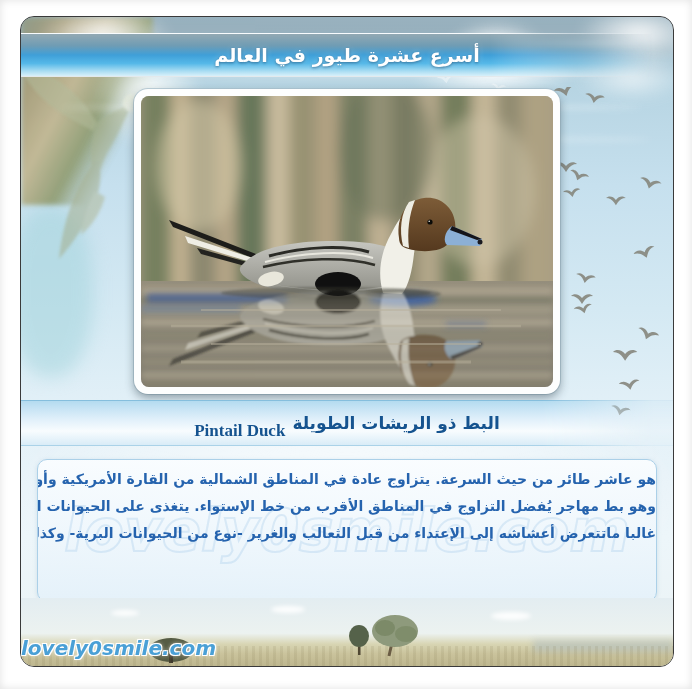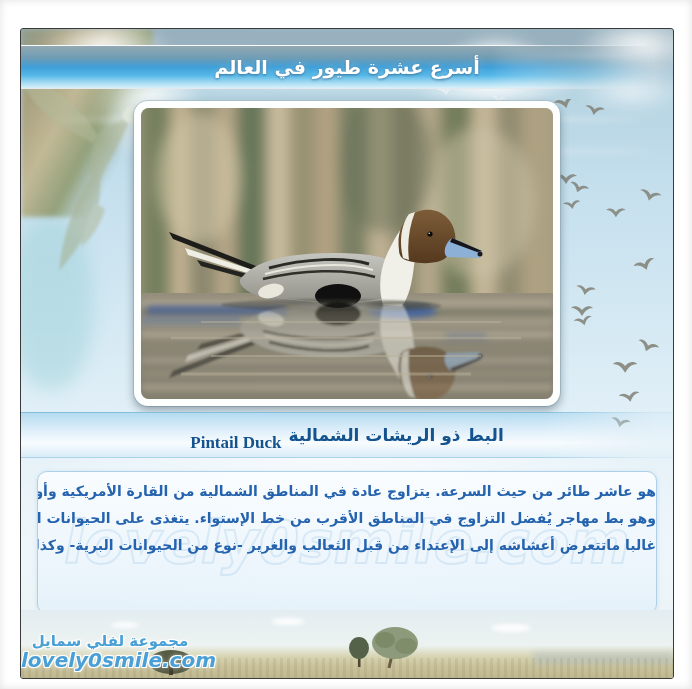--- a/index.html
+++ b/index.html
@@ -1,20 +1,20 @@
 <!DOCTYPE html>
 <html style="--title_text: #ffffff; --accent_blue: #45a8e0; --caption_text: #15538f; --body_text: #2563ae; --sig_blue: #4aa0d6;"><head>
 <meta charset="utf-8">
 <style>
   html,body{margin:0;padding:0;background:#ffffff;}
   body{width:692px;height:689px;font-family:"DejaVu Sans","Liberation Sans",sans-serif;}
   .stage{position:relative;width:692px;height:689px;background:#ffffff;overflow:hidden;
          box-shadow:inset 0 0 8px rgba(0,0,0,.12);}
-  .scene{position:absolute;left:20px;top:28px;width:652px;height:649px;
-         border:1px solid #3a3a3a;border-radius:3px;overflow:hidden;
+  .scene{position:absolute;left:20px;top:16px;width:652px;height:649px;
+         border:1px solid #3a3a3a;border-radius:14px;overflow:hidden;
          background:linear-gradient(180deg,#9db7c5 0%,#b6d4e2 10%,#c6e0ee 26%,#d4e9f3 45%,#e4f1f8 62%,#edf6fa 80%,#eaf2f4 100%);}
   .tint-top{position:absolute;left:0;top:0;width:652px;height:36px;background:#8fa6b2;opacity:.5;filter:blur(5px);}
   .tint-left{position:absolute;left:-12px;top:190px;width:84px;height:170px;background:#9fd2da;opacity:.5;filter:blur(9px);border-radius:45%;}
   .cloud{position:absolute;border-radius:50%;filter:blur(7px);
          background:radial-gradient(closest-side,rgba(255,255,255,.97),rgba(255,255,255,0));}
   .c1{left:388px;top:16px;width:165px;height:72px;}
   .c1b{left:428px;top:4px;width:95px;height:52px;}
   .c2{left:556px;top:-12px;width:125px;height:58px;}
   .c3{left:16px;top:-8px;width:135px;height:52px;}
   .c4{left:556px;top:38px;width:110px;height:46px;opacity:.7;}
@@ -234,21 +234,21 @@
             <line x1="60" y1="214" x2="360" y2="214" stroke-width="2"></line>
             <line x1="30" y1="230" x2="380" y2="230" stroke-width="2.5"></line>
             <line x1="70" y1="248" x2="340" y2="248" stroke-width="2"></line>
             <line x1="40" y1="266" x2="330" y2="266" stroke-width="3"></line>
           </g>
         </svg>
       </div>
     </figure>
 
     <div class="caption-bar">
-      <span class="caption-ar">البط ذو الريشات الشمالية</span>
+      <span class="caption-ar">البط ذو الريشات الطويلة</span>
       <span class="caption-en">Pintail Duck</span>
     </div>
 
     <div class="panel">
       <div class="panel-wm">lovely0smile.com</div>
       <div class="article">
         <div class="line">هو عاشر طائر من حيث السرعة. يتزاوج عادة في المناطق الشمالية من القارة الأمريكية وأوربا و آسيا.</div>
         <div class="line">وهو بط مهاجر يُفضل التزاوج في المناطق الأقرب من خط الإستواء. يتغذى على الحيوانات اللافقارية</div>
         <div class="line">غالبا ماتتعرض أعشاشه إلى الإعتداء من قبل الثعالب والغرير -نوع من الحيوانات البرية- وكذلك</div>
       </div>
@@ -265,18 +265,17 @@
         <rect x="337" y="44" width="2.5" height="13" fill="#4a4230"></rect>
         <ellipse cx="338" cy="38" rx="10" ry="11" fill="#55624a"></ellipse>
         <path d="M368,58 L372,40" stroke="#6a5c44" stroke-width="3" fill="none"></path>
         <ellipse cx="374" cy="33" rx="23" ry="16" fill="#8e9a7c"></ellipse>
         <ellipse cx="364" cy="30" rx="10" ry="8" fill="#7c8a68"></ellipse>
         <ellipse cx="385" cy="36" rx="11" ry="8" fill="#7f8d6b"></ellipse>
       </svg>
     </div>
 
     <div class="sig">
-      <div class="sig-ar">مجموعة لفلي سمايل</div>
       <div class="sig-en">lovely0smile.com</div>
     </div>
 
   </div>
 </div>
 
 </body></html>

